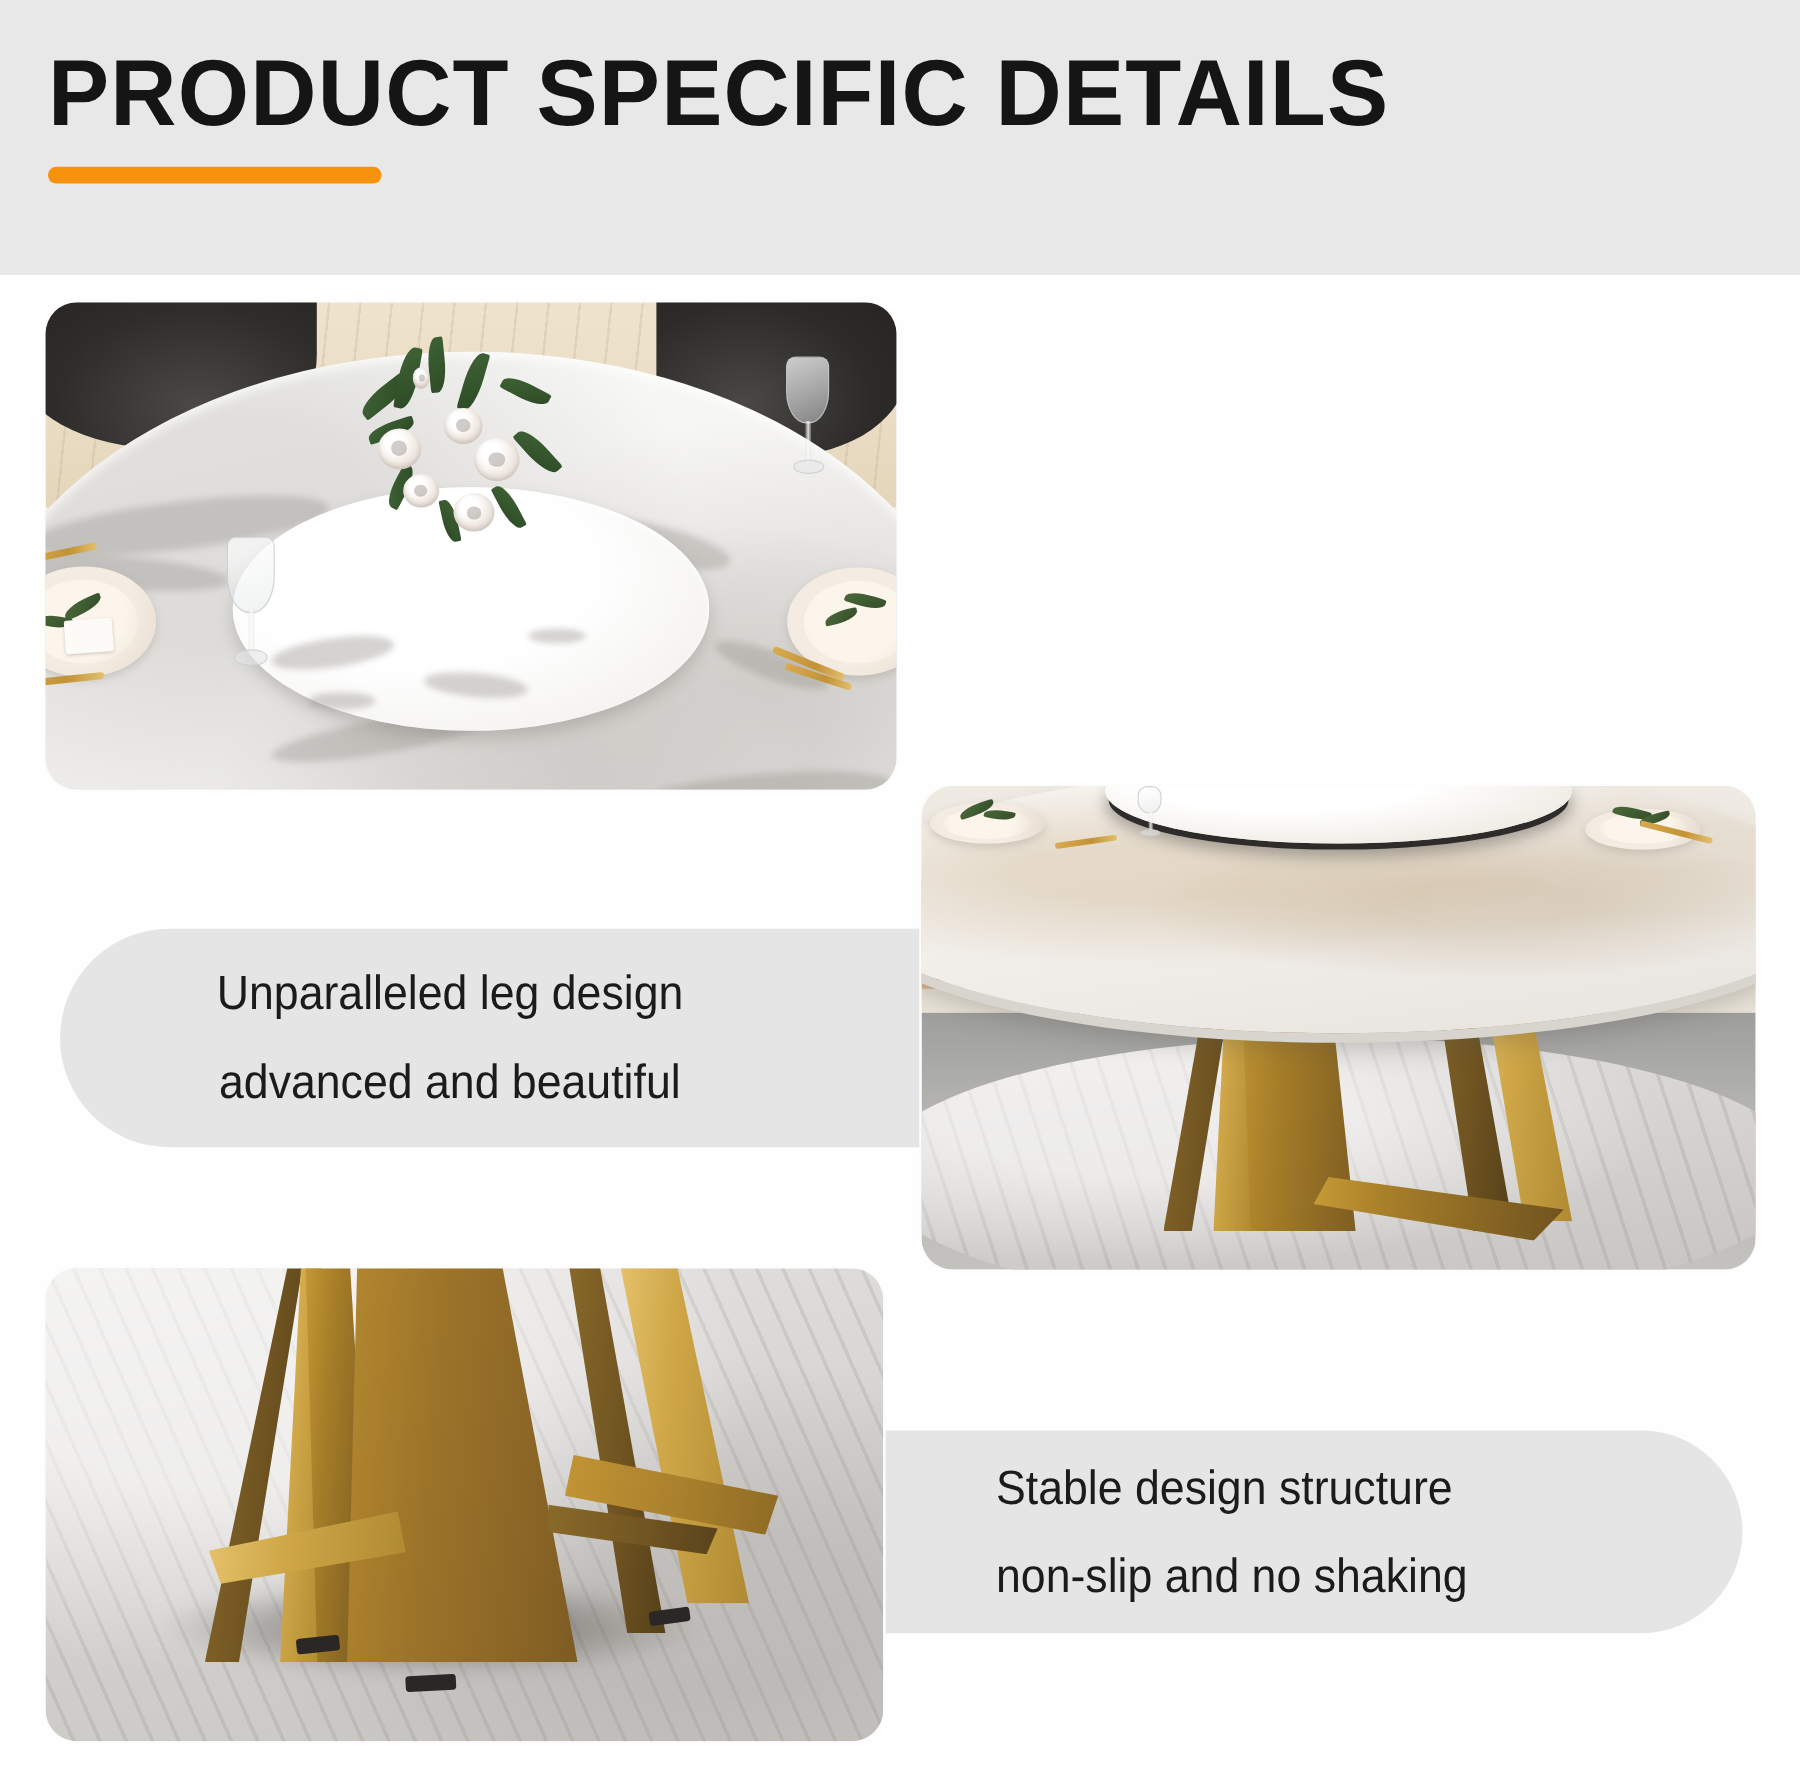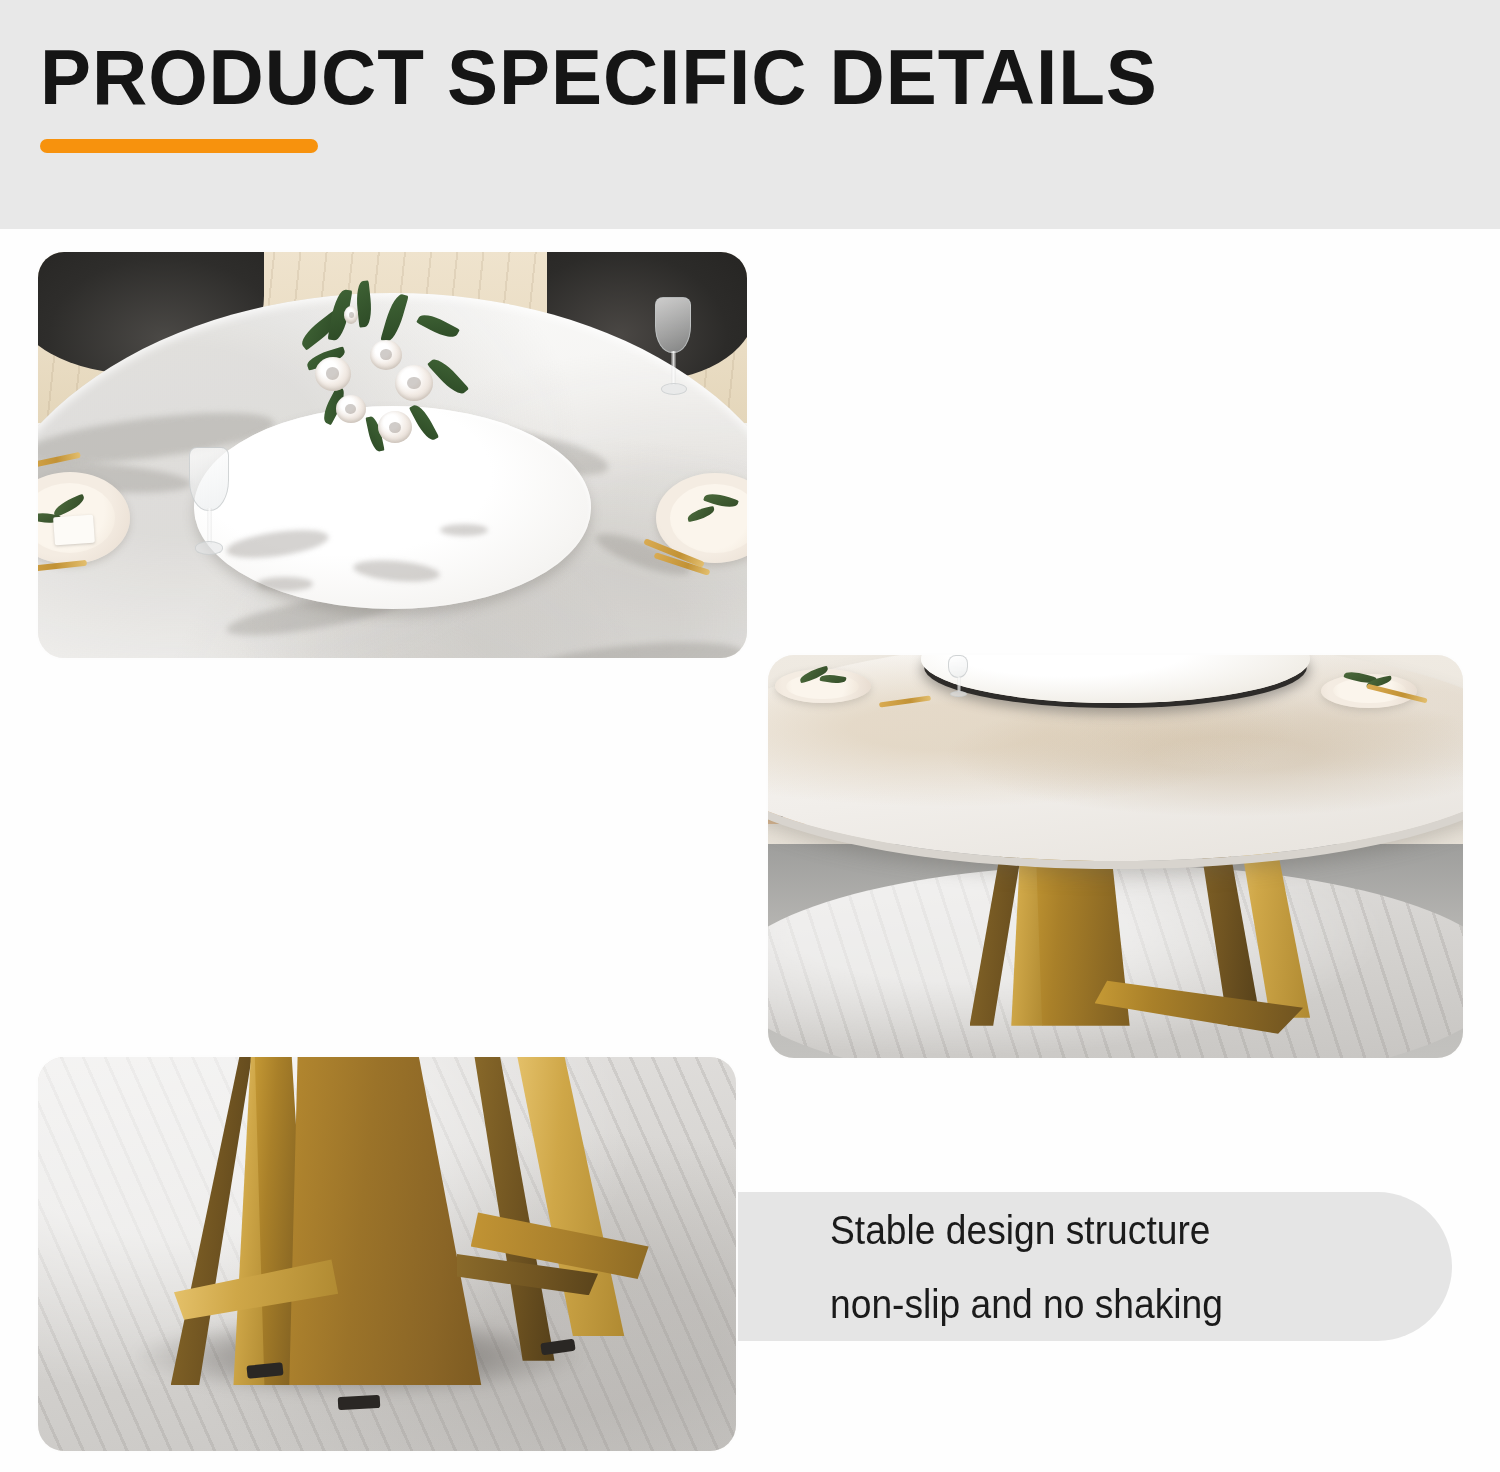--- a/index.html
+++ b/index.html
@@ -78,21 +78,21 @@
     left: 50px; top: 774px;
     width: 750px; height: 182px;
     border-radius: 91px 0 0 91px;
     padding-right: 100px;
     align-items: center;
   }
   #caption-2 .caption-line { transform-origin: center center; }
 
   #caption-3 {
     left: 700px; top: 1192px;
-    width: 752px; height: 149px;
+    width: 752px; height: 169px;
     border-radius: 0 85px 85px 0;
     padding-left: 130px;
     align-items: flex-start;
     text-align: center;
   }
   #caption-3 .caption-line { transform-origin: left center; }
 
   
   .photo {
     position: absolute;
@@ -310,20 +310,24 @@
 </head>
 <body>
 
 <div id="page">
 
   <div id="header-band"></div>
   <div id="page-title">PRODUCT SPECIFIC DETAILS</div>
   <div id="title-accent-bar"></div>
 
 
+  <div id="caption-2" class="caption-pill">
+    <div class="caption-line">Unparalleled leg design</div>
+    <div class="caption-line">advanced and beautiful</div>
+  </div>
 
   <div id="caption-3" class="caption-pill">
     <div class="caption-line">Stable design structure</div>
     <div class="caption-line">non-slip and no shaking</div>
   </div>
 
   <div id="photo-1" class="photo">
     <div class="inner">
       <div class="layer p1-floor"></div>
       <div class="layer p1-chair-l"></div>

